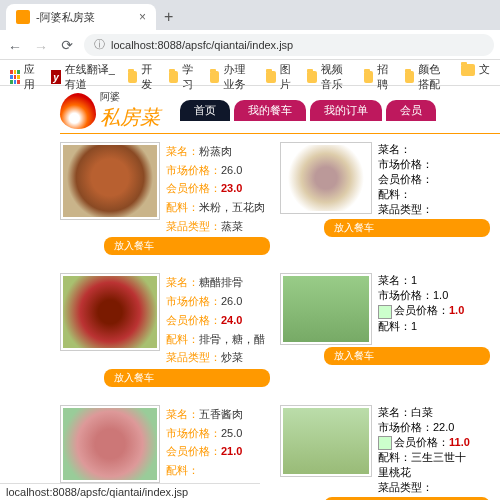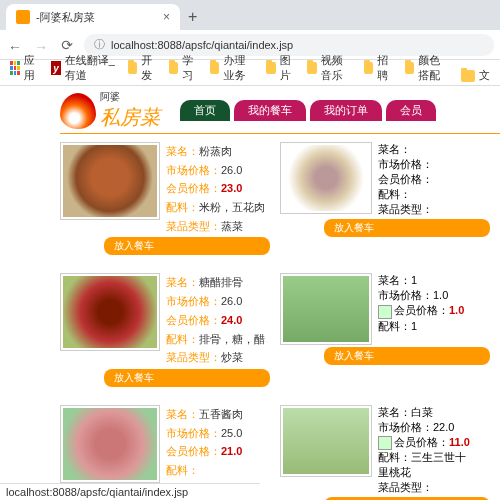--- a/index.html
+++ b/index.html
@@ -1,38 +1,38 @@
 <!DOCTYPE html>
 <html><head>
 <meta charset="utf-8">
 <style>
 *{margin:0;padding:0;box-sizing:border-box;font-family:Arial,"Microsoft YaHei",sans-serif}
 body{background:#fff;width:500px;height:500px;overflow:hidden;font-size:11px}
 .chrome-bar{background:#dee1e6;height:30px;display:flex;align-items:flex-end}
-.tab{background:#fff;border-radius:8px 8px 0 0;height:26px;display:flex;align-items:center;padding:0 10px;margin-left:6px;font-size:11px;color:#333;width:174px;gap:6px}
+.tab{background:#fff;border-radius:8px 8px 0 0;height:26px;display:flex;align-items:center;padding:0 10px;margin-left:6px;font-size:11px;color:#333;width:150px;gap:6px}
 .tab-ico{width:14px;height:14px;background:#f90;border-radius:2px}
 .tab-x{margin-left:auto;color:#666;font-size:12px}
 .newtab{color:#555;font-size:16px;padding:0 8px;height:26px;display:flex;align-items:center}
 .addr{background:#fff;height:30px;display:flex;align-items:center;padding:0 6px;gap:8px;border-bottom:1px solid #ddd}
 .nav-ico{color:#5f6368;font-size:14px;width:18px;text-align:center}
 .url-box{flex:1;background:#f1f3f4;border-radius:14px;height:22px;display:flex;align-items:center;padding:0 10px;font-size:11px;color:#333;gap:6px}
 .info-ico{color:#888;font-size:11px}
-.bm{background:#fff;height:26px;display:flex;align-items:flex-end;padding:0 6px;gap:4px;border-bottom:1px solid #ddd}
+.bm{background:#fff;height:26px;display:flex;align-items:flex-start;padding:0 6px;gap:4px;border-bottom:1px solid #ddd}
 .bm-item{display:flex;align-items:center;gap:4px;font-size:11px;color:#333;padding:2px 4px}
 .folder{width:14px;height:12px;background:#ffc94d;border-radius:2px;position:relative}
 .folder::before{content:"";position:absolute;top:-2px;left:0;width:6px;height:3px;background:#ffc94d;border-radius:1px 1px 0 0}
 .y-ico{width:14px;height:14px;background:#a00;color:#fff;font-size:10px;display:flex;align-items:center;justify-content:center;font-style:italic;font-weight:bold}
 .page{background:#fff;padding:4px 0 0 60px}
 .header{display:flex;align-items:center;border-bottom:1px solid #f90;padding-bottom:2px;margin-bottom:8px}
 .logo{display:flex;align-items:center;gap:4px;margin-right:20px}
 .flame{width:36px;height:36px;background:radial-gradient(circle at 40% 70%,#fff 15%,#ff6a00 40%,#d40000 70%);border-radius:50% 50% 50% 50%/60% 60% 40% 40%;position:relative}
 .brand{font-family:"STKaiti","KaiTi",serif;font-size:20px;color:#f90;font-style:italic}
 .nav{display:flex;gap:4px}
 .nav-btn{background:#be185d;color:#fff;padding:3px 14px;font-size:11px;border-radius:10px 10px 0 0}
-.nav-btn.sel{background:#14532d}
+.nav-btn.sel{background:#0f172a}
 .grid{display:flex;flex-wrap:wrap;gap:10px}
 .card{display:flex;gap:6px;width:210px}
 .thumb{width:100px;height:78px;border:1px solid #ccc;padding:2px;background:#fff;flex-shrink:0}
 .thumb-inner{width:100%;height:100%}
 .info{font-size:11px;color:#333;line-height:1.7}
 .info .lbl{color:#f90}
 .price{color:#c00;font-weight:bold}
 .addcart{background:#f90;color:#fff;font-size:10px;padding:2px 10px;border-radius:8px;display:inline-block;margin:2px 0 8px 44px}
 .col{display:flex;flex-direction:column}
 .rcol{overflow:hidden;width:95px}

